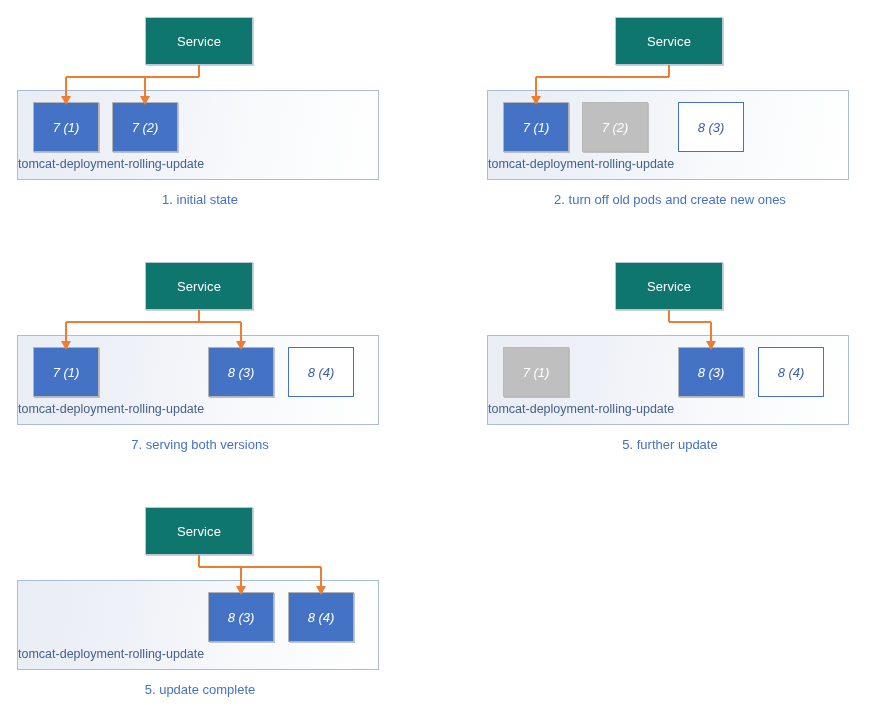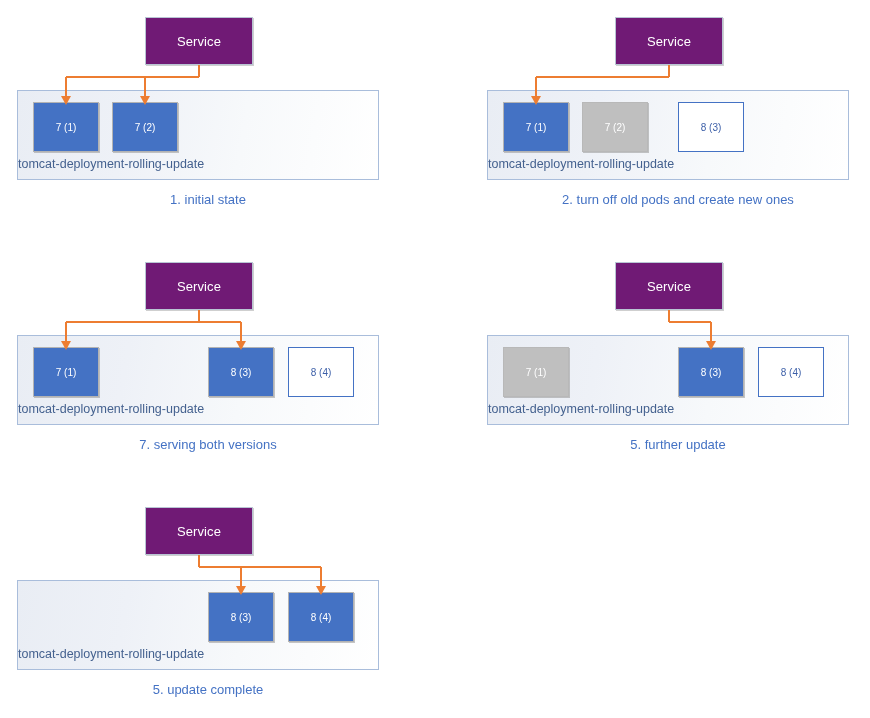--- a/index.html
+++ b/index.html
@@ -23,21 +23,21 @@
     height: 718px;
   }
 
   .panel {
     position: absolute;
   }
 
   
   .service-box {
     position: absolute;
-    background: #701a75;
+    background: #0f766e;
     border: 1px solid #b9c6d4;
     box-sizing: border-box;
     color: #ffffff;
     font-size: 13px;
     display: flex;
     align-items: center;
     justify-content: center;
     letter-spacing: 0.1px;
   }
 
@@ -58,21 +58,22 @@
     color: #44618f;
   }
 
   
   .pod {
     position: absolute;
     box-sizing: border-box;
     display: flex;
     align-items: center;
     justify-content: center;
-    font-size: 10px;
+    font-size: 13px;
+    font-style: italic;
   }
   .pod.active {
     background: #4472C4;
     border: 1px solid #b3b3b3;
     color: #ffffff;
   }
   .pod.terminating {
     background: #BFBFBF;
     border: 1px solid #b8b8b8;
     color: #ffffff;
@@ -90,21 +91,20 @@
     pointer-events: none;
   }
 
   
   .caption {
     position: absolute;
     text-align: center;
     font-size: 13px;
     color: #4472C4;
     white-space: nowrap;
-    margin-left: 8px;
   }
 </style>
 </head>
 <body>
 
 <div id="diagram-root">
     <div class="panel" style="left: 0px; top: 0px; width: 435px; height: 230px;">
       <div class="deployment-box" style="left: 17px; top: 90px; width: 362px; height: 90px;">
         <div class="deployment-label">tomcat-deployment-rolling-update</div>
       </div>

